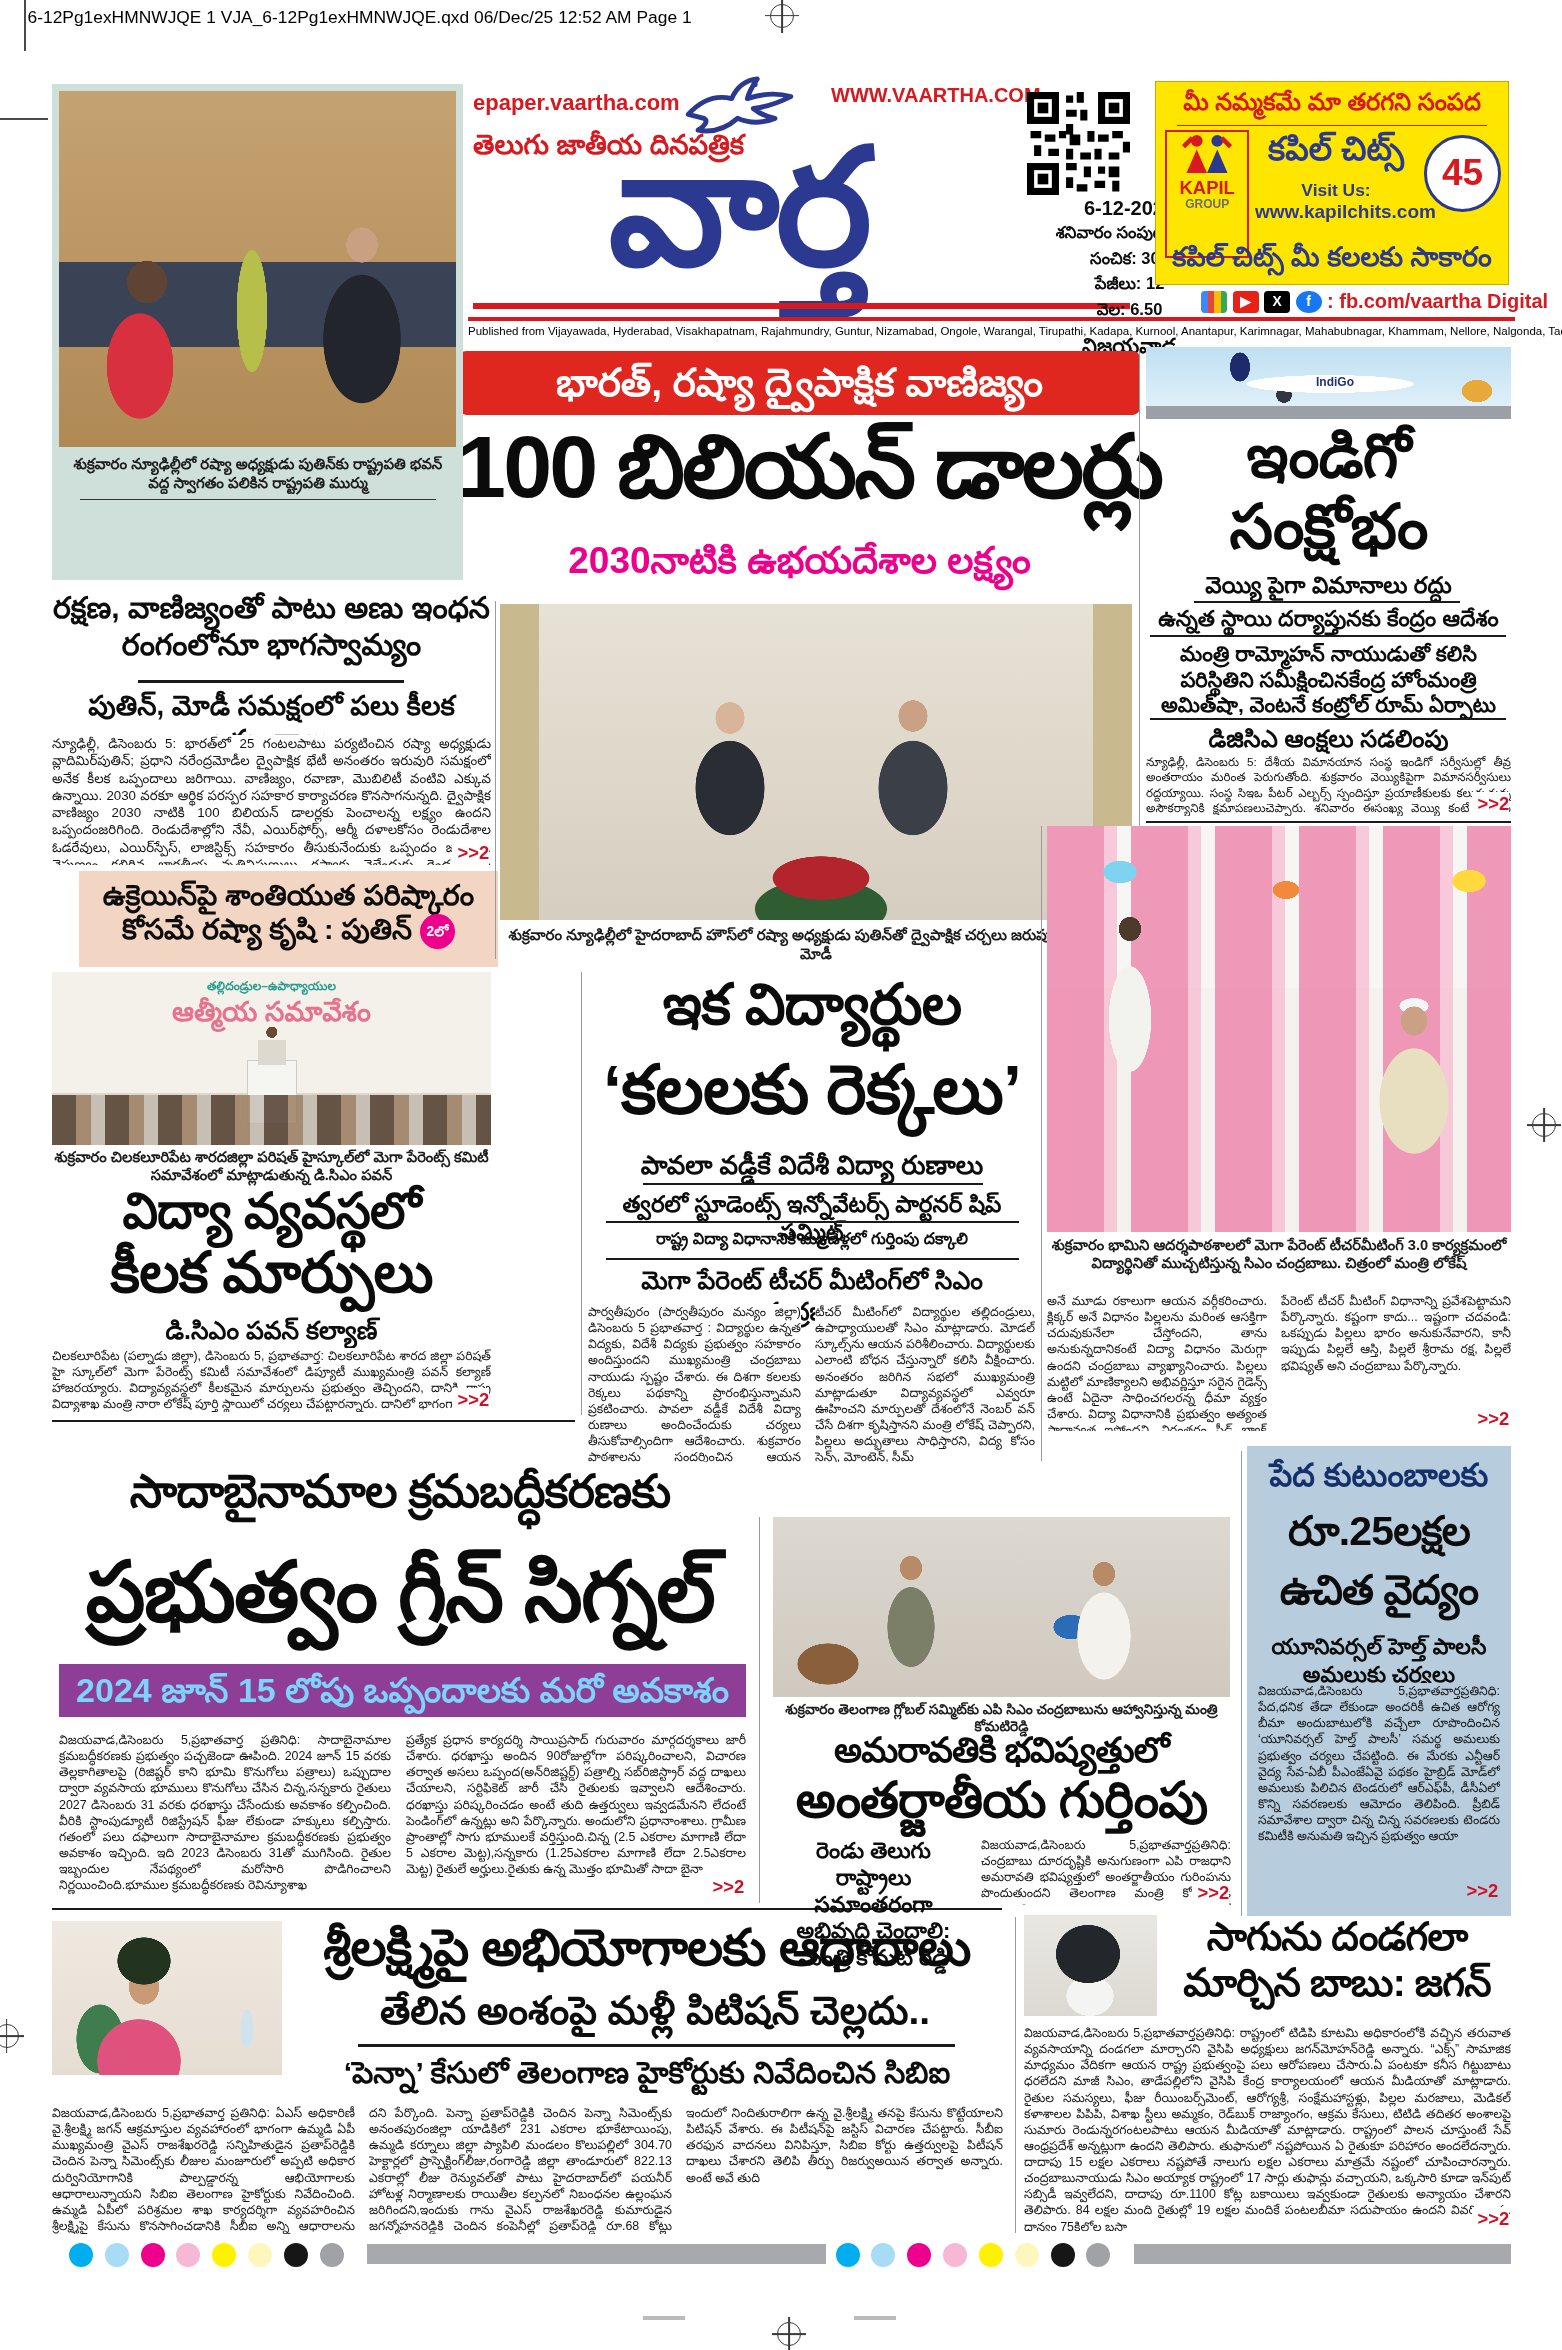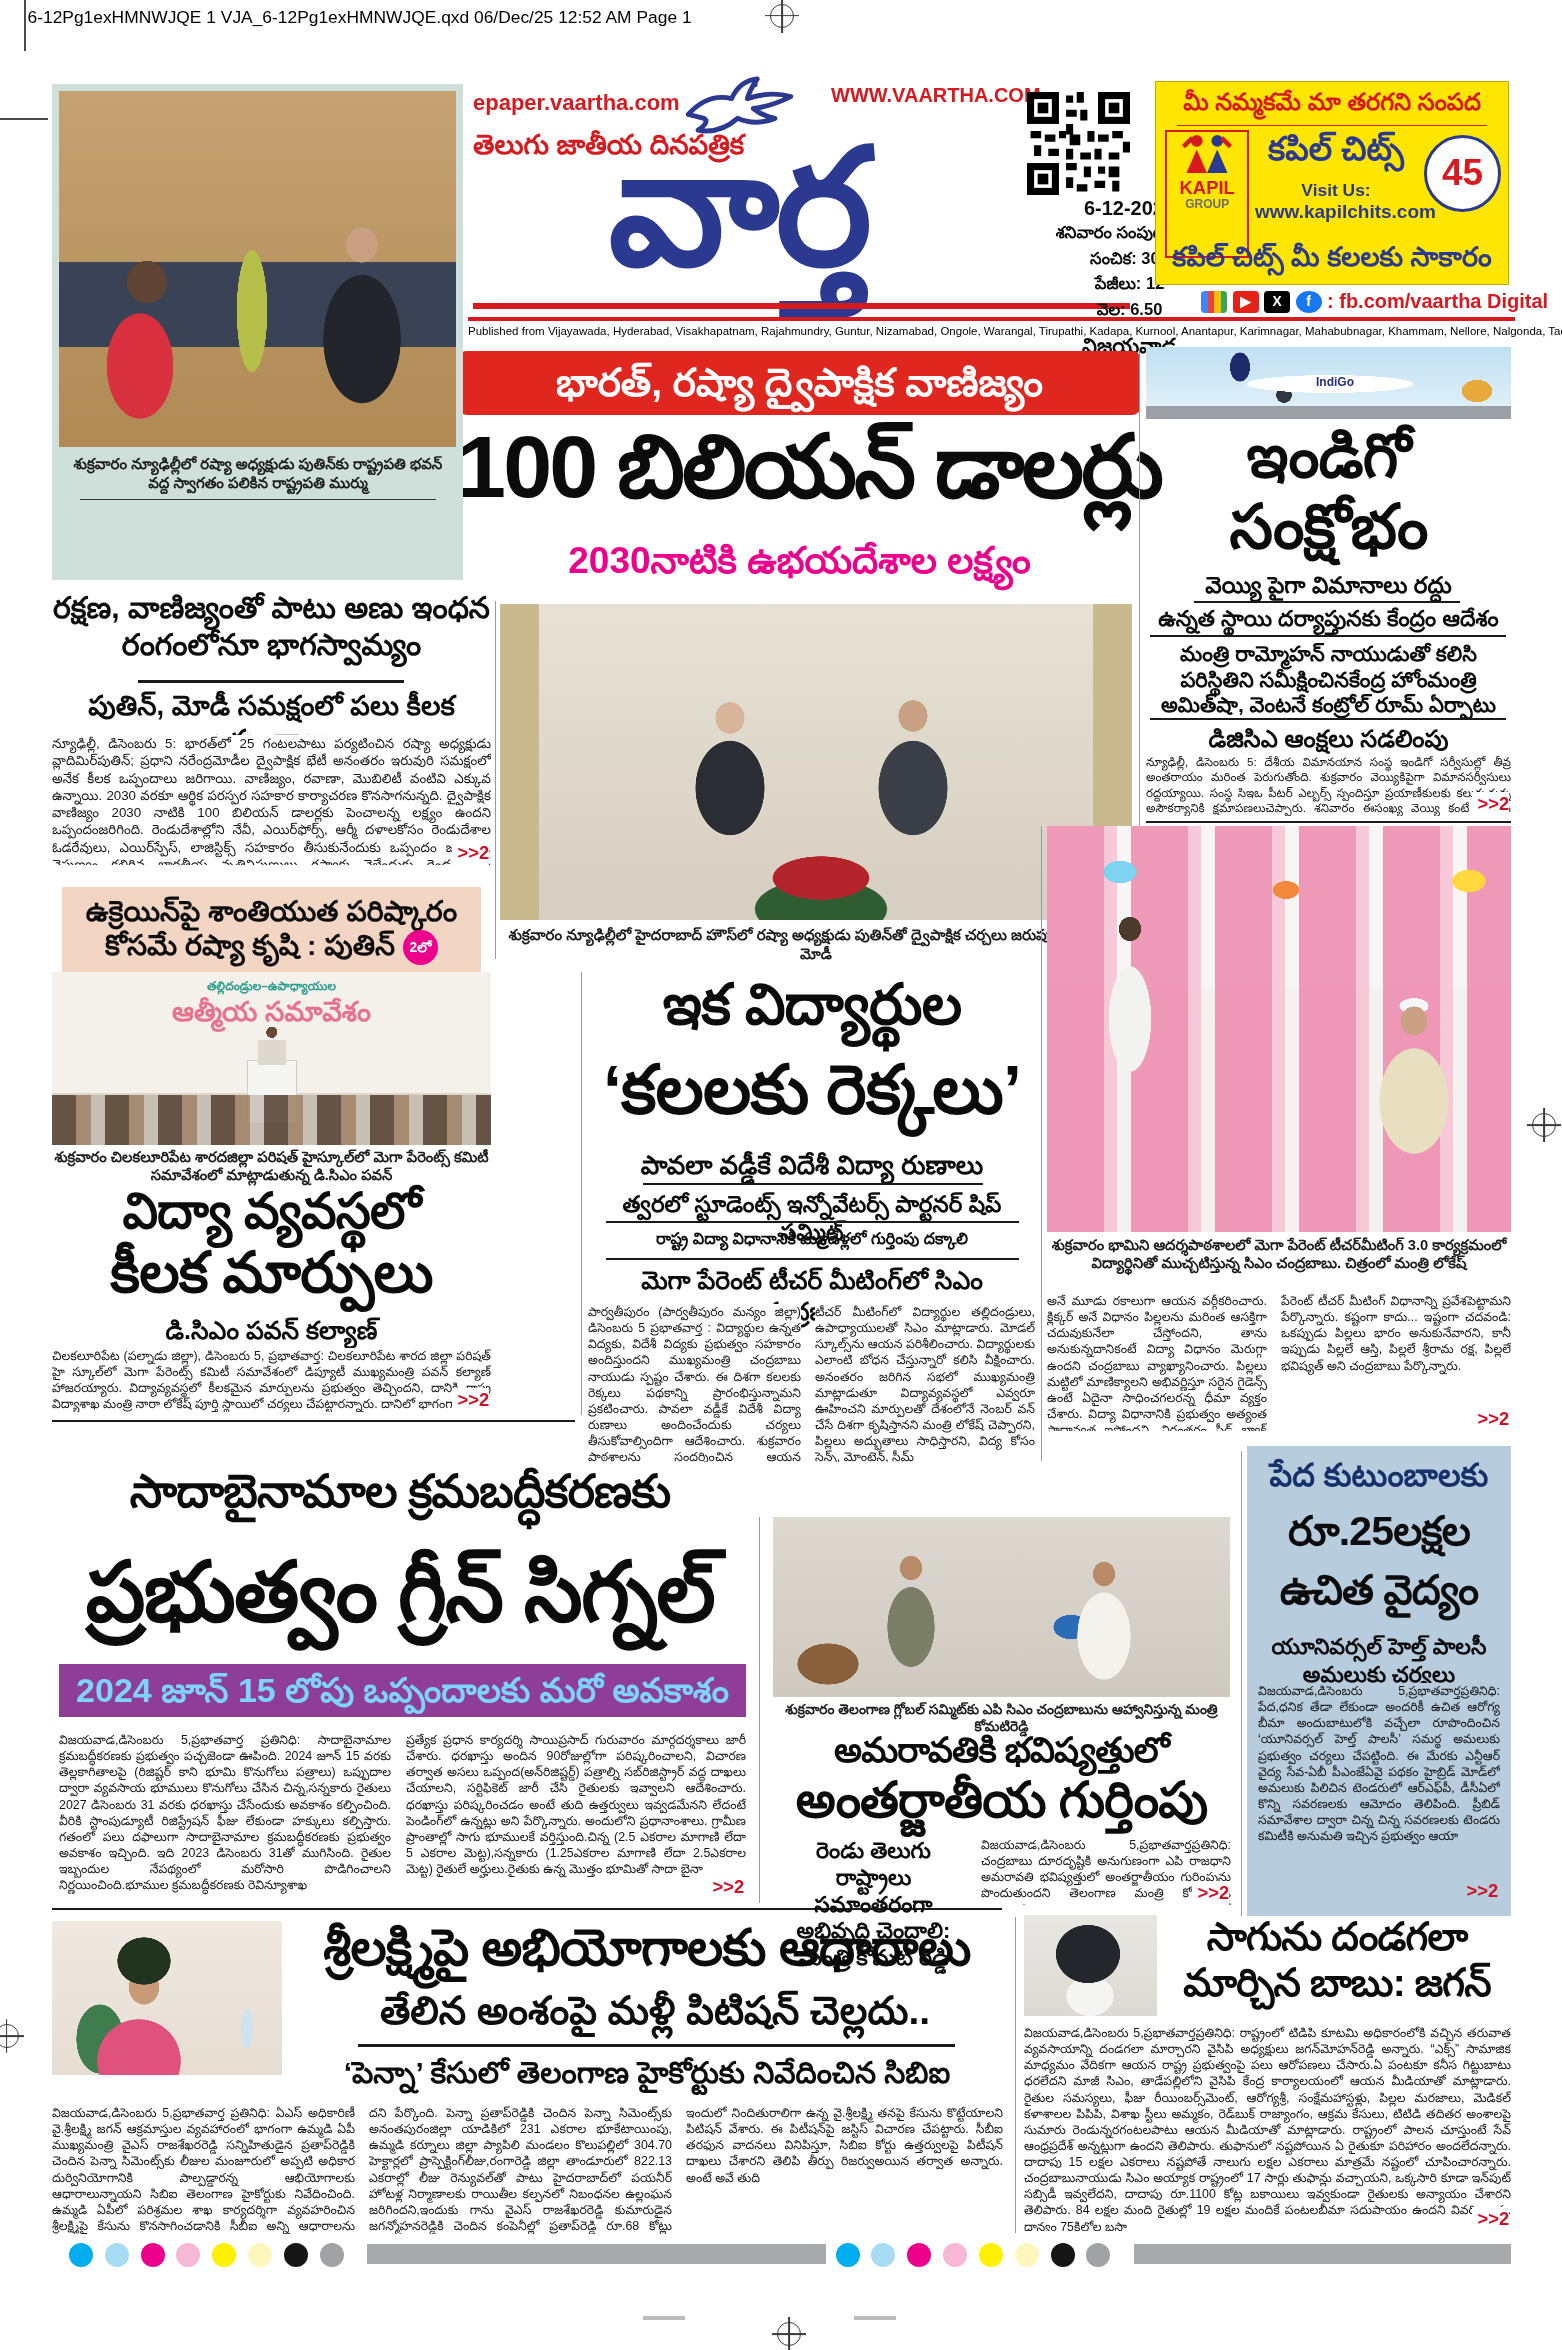--- a/index.html
+++ b/index.html
@@ -127,21 +127,21 @@
       linear-gradient(180deg,#c5a272,#b08a55);"></div>
     <div class="caption" style="position:absolute;left:13px;top:371px;width:386px;font-size:15px;">శుక్రవారం న్యూఢిల్లీలో రష్యా అధ్యక్షుడు పుతిన్‌కు రాష్ట్రపతి భవన్ వద్ద స్వాగతం పలికిన రాష్ట్రపతి ముర్ము</div>
     <div style="position:absolute;left:27.5px;top:415px;width:356px;border-top:1.8px solid #333;"></div>
   </div>
 
   <div class="deck" style="left:52px;top:590px;width:439px;font-size:30px;">రక్షణ, వాణిజ్యంతో పాటు అణు ఇంధన రంగంలోనూ భాగస్వామ్యం</div>
   <div class="hairline" style="left:138px;top:680px;width:266px;height:2.8px;"></div>
   <div class="deck" style="left:52px;top:689px;width:439px;font-size:27.5px;">పుతిన్, మోడీ సమక్షంలో పలు కీలక ఒప్పందాలు</div>
   <div class="body-txt" style="left:52px;top:735px;width:439px;height:130px;font-size:13.3px;"><span>న్యూఢిల్లీ, డిసెంబరు 5: భారత్‌లో 25 గంటలపాటు పర్యటించిన రష్యా అధ్యక్షుడు వ్లాదిమిర్‌పుతిన్; ప్రధాని నరేంద్రమోడీల ద్వైపాక్షిక భేటీ అనంతరం ఇరువురి సమక్షంలో అనేక కీలక ఒప్పందాలు జరిగాయి. వాణిజ్యం, రవాణా, మొబిలిటీ వంటివి ఎక్కువ ఉన్నాయి. 2030 వరకూ ఆర్థిక పరస్పర సహకార కార్యాచరణ కొనసాగనున్నది. ద్వైపాక్షిక వాణిజ్యం 2030 నాటికి 100 బిలియన్ డాలర్లకు పెంచాలన్న లక్ష్యం ఉందని ఒప్పందంజరిగింది. రెండుదేశాల్లోని నేవీ, ఎయిర్‌ఫోర్స్, ఆర్మీ దళాలకోసం రెండుదేశాల ఓడరేవులు, ఎయిర్‌స్పేస్, లాజిస్టిక్స్ సహకారం తీసుకునేందుకు ఒప్పందం జరిగింది. నైపుణ్యం కలిగిన భారతీయ వృత్తినిపుణులు రష్యాకు వెళ్లేందుకు రెండుదేశాలు ఒప్పందంచేసుకున్నాయి. అలాగే రష్యా నిపుణులు వచ్చేందుకు వీలుగా 30రోజుల ఉచిత ఈటూరిస్టు వీసాలను భారత్ అంగీకరిం</span><span class="jump-abs">&gt;&gt;2</span></div>
 
-  <div class="pink-panel" style="left:62px;top:871px;width:419px;height:96px;margin-top:16px;">
+  <div class="pink-panel" style="left:79px;top:871px;width:419px;height:96px;">
     <div style="padding:7.3px 11px 0;font-size:28.5px;font-weight:bold;text-align:center;line-height:1.2;color:#0d0d0d;"><span>ఉక్రెయిన్‌పై శాంతియుత పరిష్కారం కోసమే రష్యా కృషి : పుతిన్</span> <span class="badge">2లో</span></div>
   </div>
 
   <div class="photo" style="left:500px;top:604px;width:632px;height:316px;background:
     radial-gradient(57px 78px at 230px 184px,#2a2d33 0 60%,transparent 61%),
     radial-gradient(24px 26px at 230px 114px,#d8b59a 0 60%,transparent 61%),
     radial-gradient(57px 78px at 413px 184px,#3a3f48 0 60%,transparent 61%),
     radial-gradient(24px 26px at 413px 112px,#caa184 0 60%,transparent 61%),
     radial-gradient(87px 39px at 321px 274px,#b3242c 0 55%,transparent 56%),
     radial-gradient(119px 55px at 321px 305px,#2f5d31 0 55%,transparent 56%),

